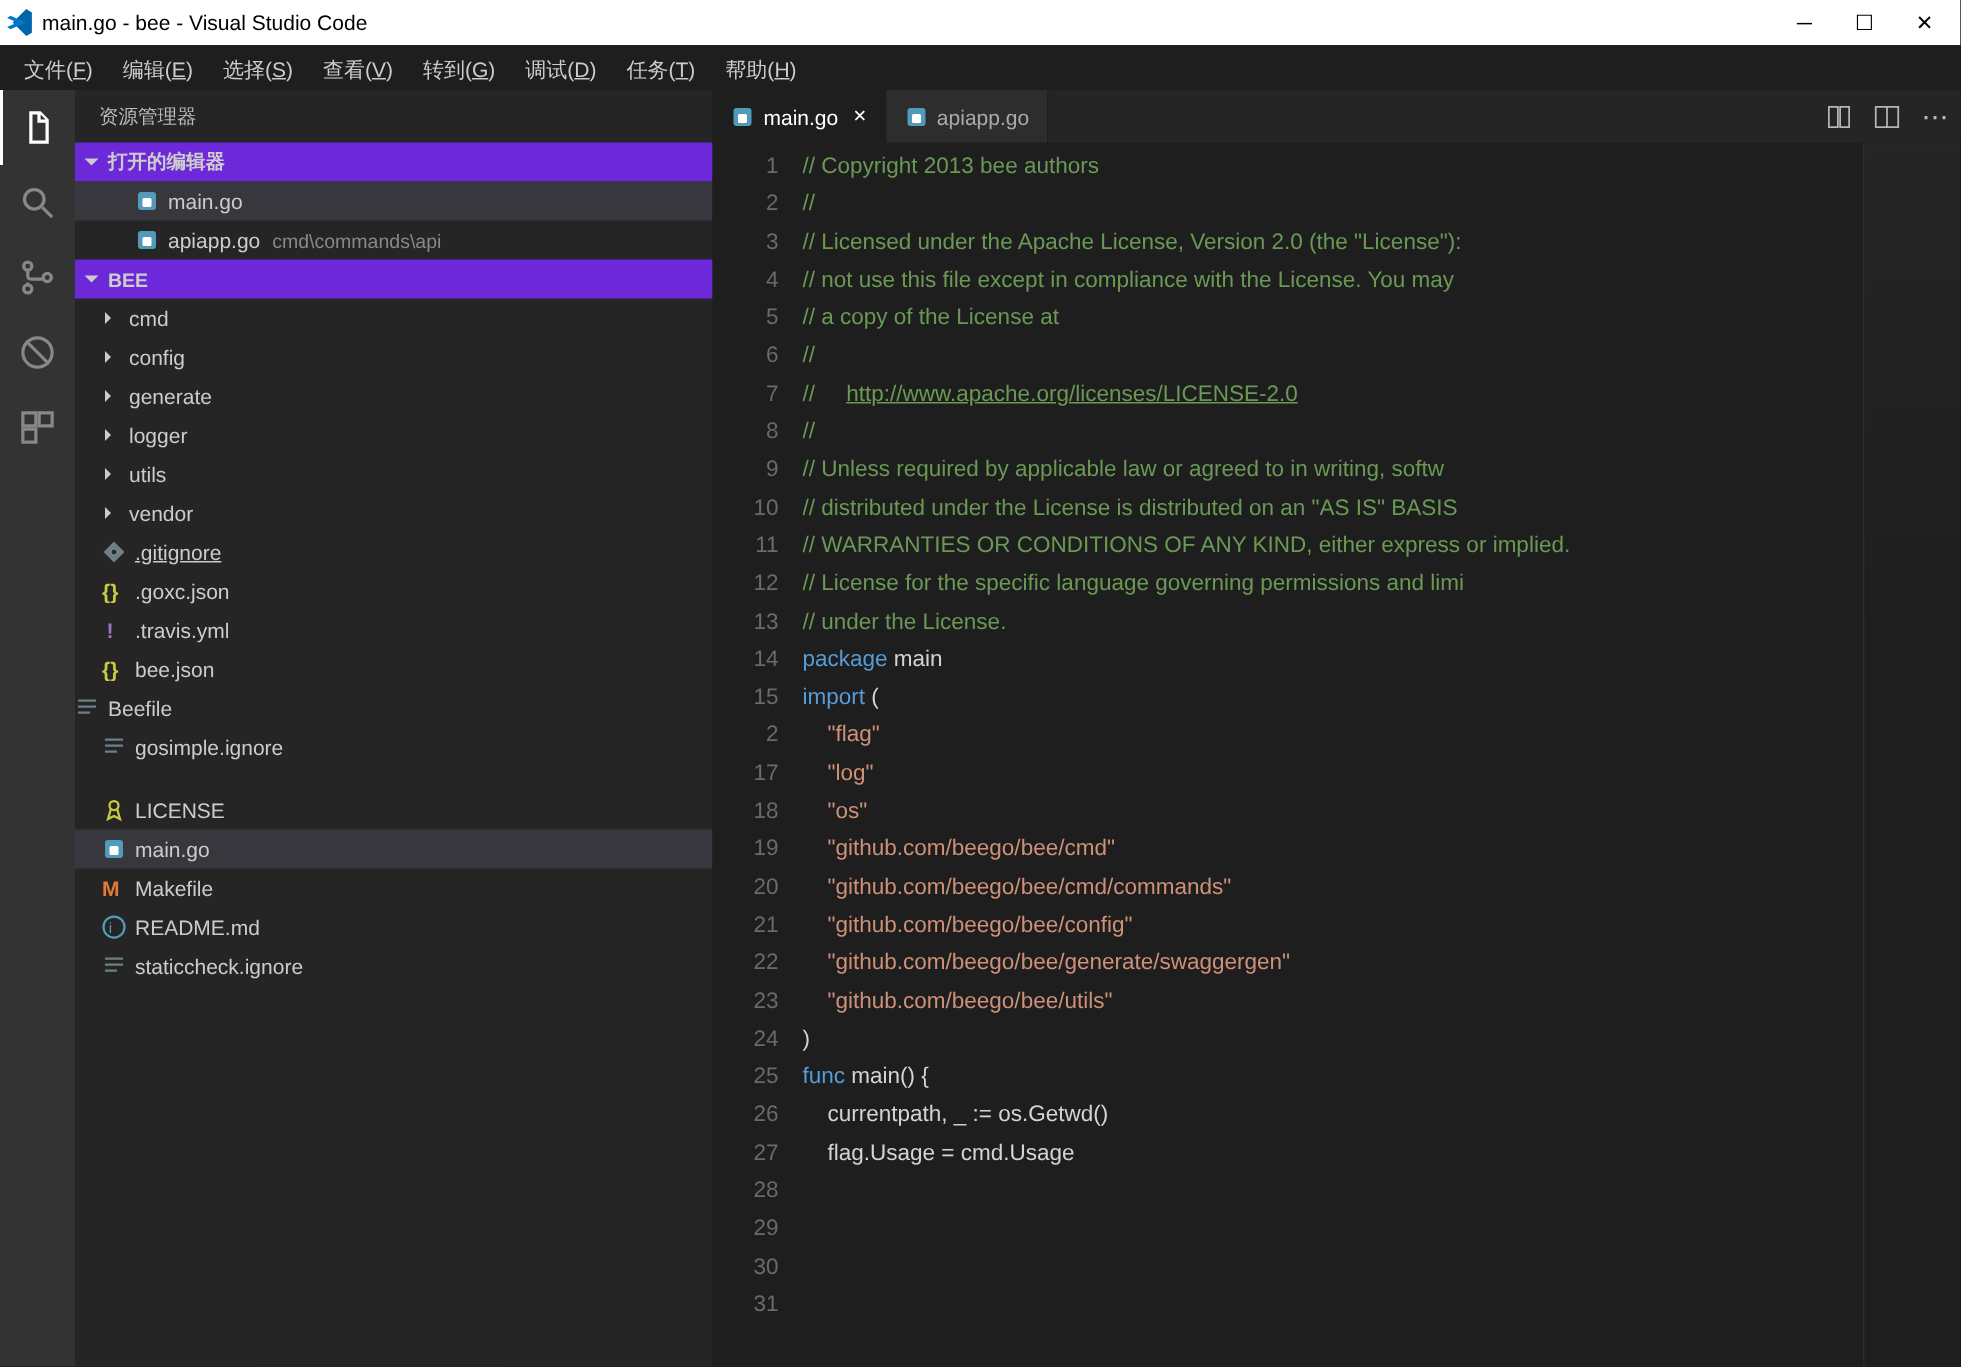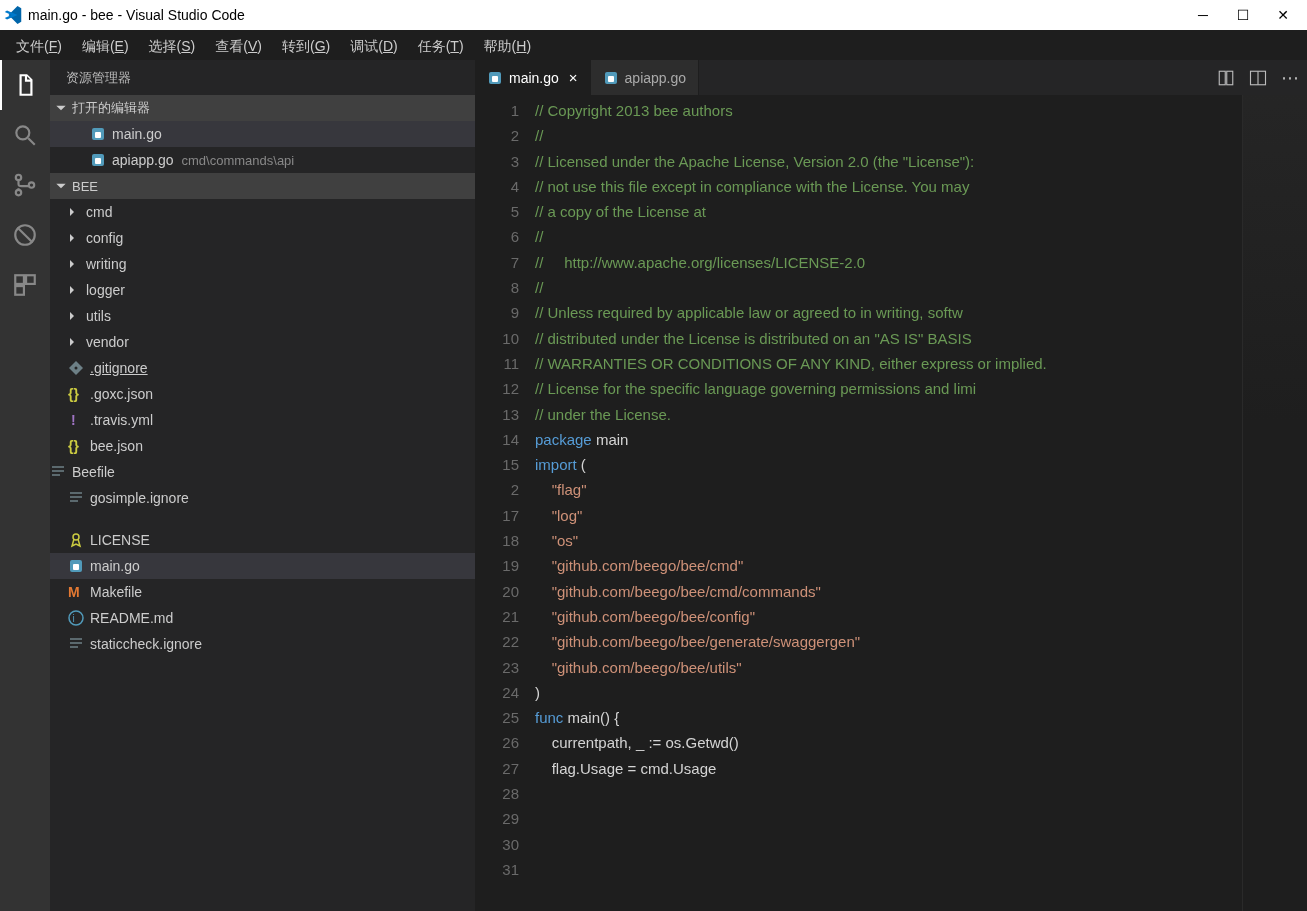--- a/index.html
+++ b/index.html
@@ -10,21 +10,21 @@
 .winbtn { width:40px; height:30px; display:flex; align-items:center; justify-content:center; font-size:14px; }
 .menubar { height:30px; background:#1e1e1e; display:flex; align-items:flex-end; padding:0 6px; font-size:14px; color:#ccc; }
 .menubar .menu-item { padding:4px 10px; }
 .menubar .menu-item u { text-decoration:underline; }
 .workbench { flex:1; display:flex; min-height:0; }
 .activitybar { width:50px; background:#333; display:flex; flex-direction:column; align-items:center; }
 .act-item { width:50px; height:50px; display:flex; align-items:center; justify-content:center; color:#888; }
 .act-item.active { color:#fff; border-left:2px solid #fff; }
 .sidebar { width:425px; background:#252526; display:flex; flex-direction:column; font-size:14px; color:#ccc; }
 .sidebar-header { height:35px; display:flex; align-items:center; padding:0 16px; font-size:13px; color:#bbb; }
-.section-header { height:26px; display:flex; align-items:center; padding:0 4px; font-weight:400; font-size:13px; cursor:pointer; background:#404040; text-transform:uppercase; }
+.section-header { height:26px; display:flex; align-items:center; padding:0 4px; font-weight:700; font-size:13px; cursor:pointer; background:#6d28d9; text-transform:uppercase; }
 .section-header .twisty { width:14px; height:14px; margin-right:4px; }
 .file-item { height:26px; display:flex; align-items:center; padding-left:30px; font-size:14px; cursor:pointer; }
 .file-item.active { background:#37373d; }
 .file-item.open-ed { padding-left:40px; }
 .file-item .icon { width:16px; height:16px; margin-right:6px; flex-shrink:0; }
 .file-item .path { color:#888; margin-left:8px; font-size:13px; }
 .folder-item { height:26px; display:flex; align-items:center; padding-left:16px; font-size:14px; cursor:pointer; }
 .folder-item .twisty { width:12px; height:12px; margin-right:8px; }
 .editor { flex:1; display:flex; flex-direction:column; background:#1e1e1e; min-width:0; }
 .tabs-row { height:35px; display:flex; align-items:stretch; background:#252526; }
@@ -32,21 +32,21 @@
 .tab.active { background:#1e1e1e; color:#fff; }
 .tab .icon { width:16px; height:16px; margin-right:6px; }
 .tab .close { margin-left:10px; font-size:15px; }
 .tabs-actions { margin-left:auto; display:flex; align-items:center; padding:0 8px; gap:14px; color:#bbb; }
 .code-area { flex:1; display:flex; font-family:Consolas,monospace; font-size:15px; line-height:25.3px; position:relative; overflow:hidden; }
 .gutter { width:60px; text-align:right; color:#6a6a6a; padding-right:16px; padding-top:3px; user-select:none; }
 .code { flex:1; white-space:pre; padding-top:3px; color:#d4d4d4; overflow:hidden; }
 .c-comment { color:#6a9955; }
 .c-keyword { color:#569cd6; }
 .c-string { color:#ce9178; }
-.c-link { color:#6a9955; }
+.c-link { color:#6a9955; text-decoration:underline; }
 .minimap { width:65px; background:#1e1e1e; border-left:1px solid #2a2a2a; }
 .minimap-inner { width:100%; height:40%; background:linear-gradient(#2a2a2a,#1e1e1e); opacity:.6; }
 svg { display:block; }
 .json-icon { fill:#cbcb41; }
 </style>
 </head>
 <body>
 
 <div class="titlebar">
   <svg class="logo" viewBox="0 0 24 24">
@@ -149,21 +149,21 @@
         <div class="folder-item">
           <svg class="twisty" viewBox="0 0 12 12">
             <path fill="#ccc" d="M4 2l4 4-4 4z"></path>
           </svg>
           <span>config</span>
         </div>
         <div class="folder-item">
           <svg class="twisty" viewBox="0 0 12 12">
             <path fill="#ccc" d="M4 2l4 4-4 4z"></path>
           </svg>
-          <span>writing</span>
+          <span>generate</span>
         </div>
         <div class="folder-item">
           <svg class="twisty" viewBox="0 0 12 12">
             <path fill="#ccc" d="M4 2l4 4-4 4z"></path>
           </svg>
           <span>logger</span>
         </div>
         <div class="folder-item">
           <svg class="twisty" viewBox="0 0 12 12">
             <path fill="#ccc" d="M4 2l4 4-4 4z"></path>

